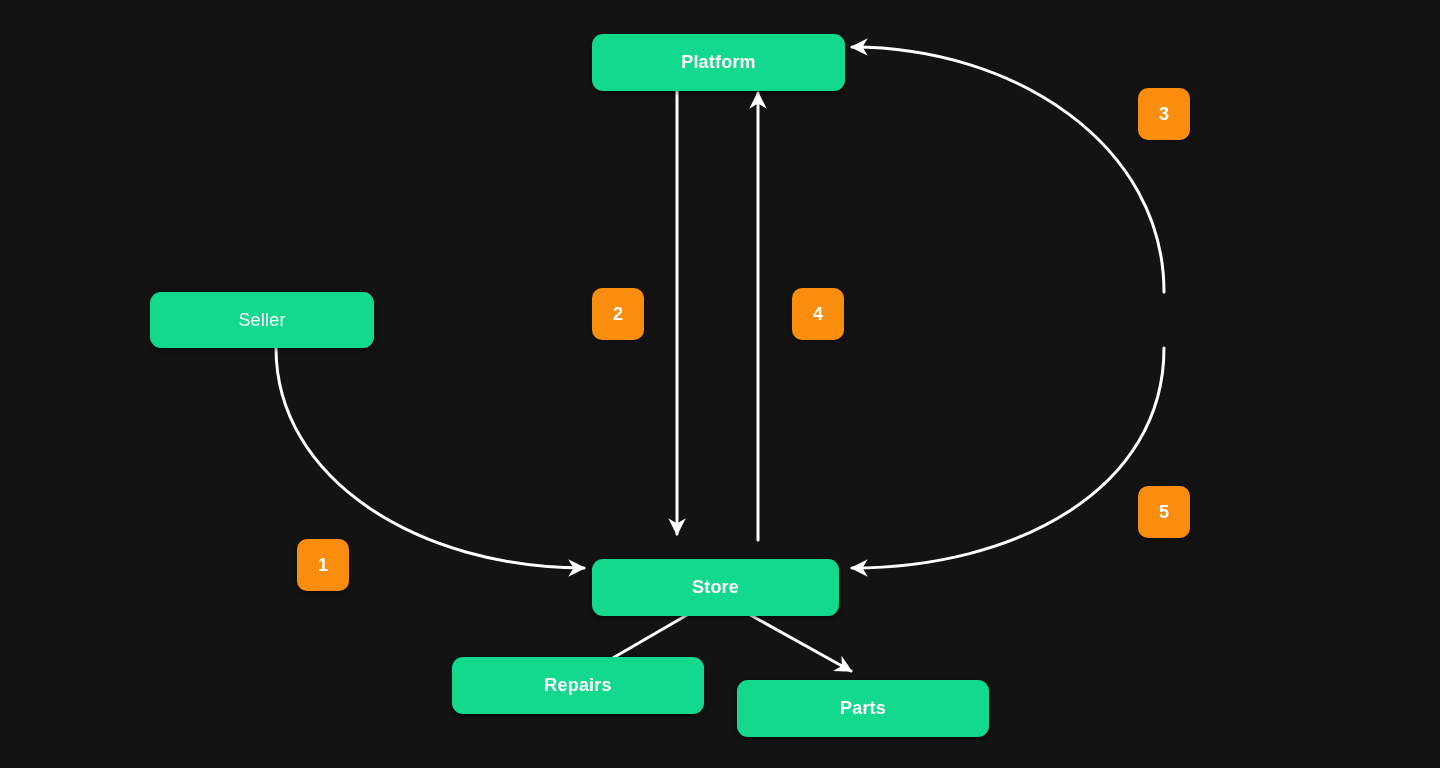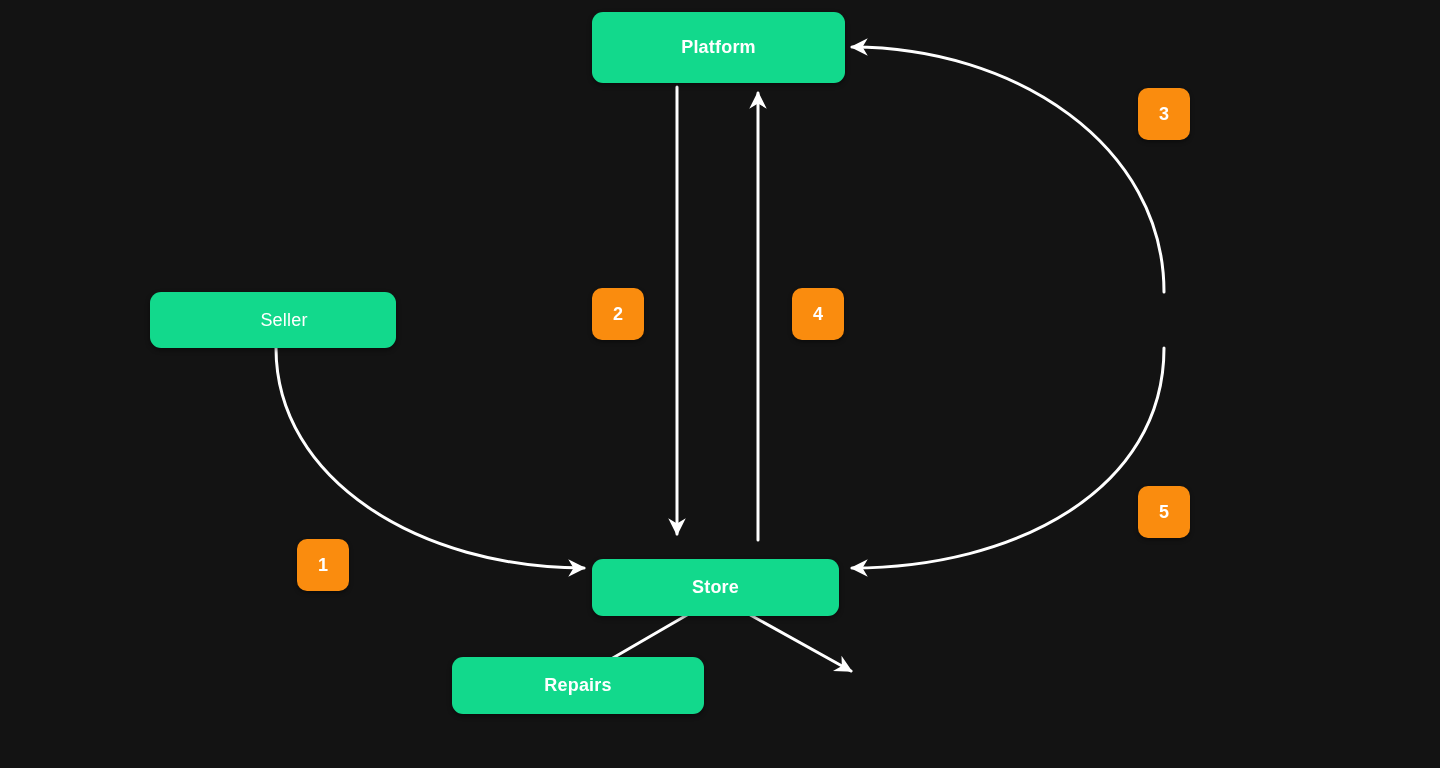--- a/index.html
+++ b/index.html
@@ -39,22 +39,22 @@
     font-size: 18px;
     box-shadow: 0 2px 5px rgba(0,0,0,0.45);
     cursor: grab;
   }
   .node.bold .node-label { font-weight: 700; }
   .node.regular .node-label { font-weight: 400; }
   .node-label {
     letter-spacing: 0.2px;
     pointer-events: none;
   }
-  .n-platform { left: 592px; top: 12px;  width: 253px; height: 71px; }
-  .n-seller   { left: 150px; top: 292px; width: 224px; height: 56px; padding-left: 22px; }
+  .n-platform { left: 592px; top: 34px;  width: 253px; height: 57px; }
+  .n-seller   { left: 150px; top: 292px; width: 224px; height: 56px; }
   .n-customer { left: 1038px;top: 292px; width: 252px; height: 55px; }
   .n-store    { left: 592px; top: 559px; width: 247px; height: 57px; }
   .n-repairs  { left: 452px; top: 657px; width: 252px; height: 57px; }
   .n-parts    { left: 737px; top: 680px; width: 252px; height: 57px; }
 
   .badge {
     position: absolute;
     width: 52px;
     height: 52px;
     background: #fa8c0e;
@@ -103,20 +103,23 @@
 
 
   <div class="node bold n-store">
     <span class="node-label">Store</span>
   </div>
 
   <div class="node bold n-repairs">
     <span class="node-label">Repairs</span>
   </div>
 
+  <div class="node bold n-parts">
+    <span class="node-label">Parts</span>
+  </div>
 
   <div class="badge b-1">1</div>
   <div class="badge b-2">2</div>
   <div class="badge b-3">3</div>
   <div class="badge b-4">4</div>
   <div class="badge b-5">5</div>
 
 </div>
 
 </body></html>

